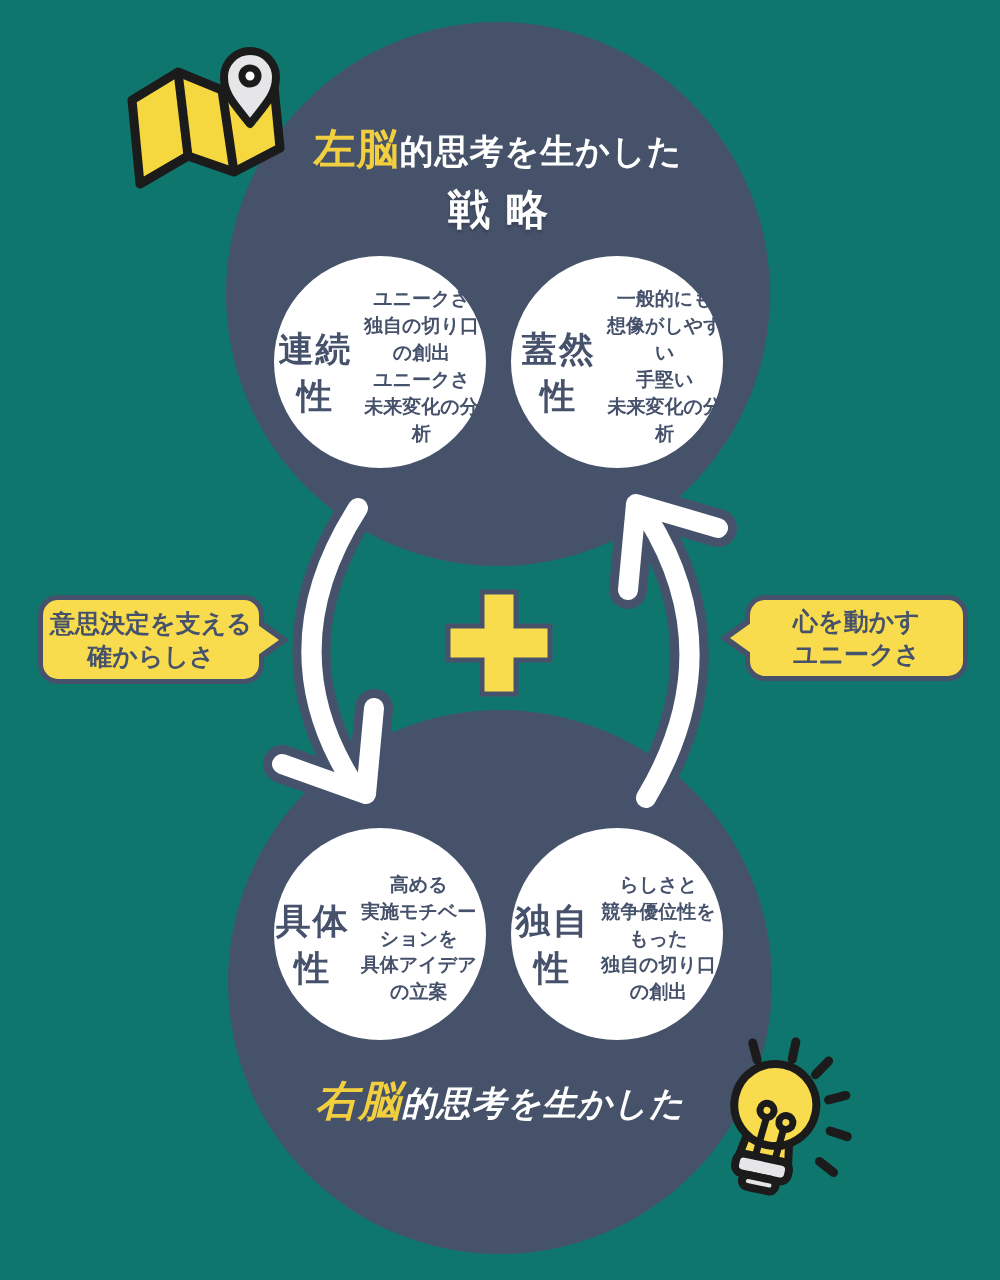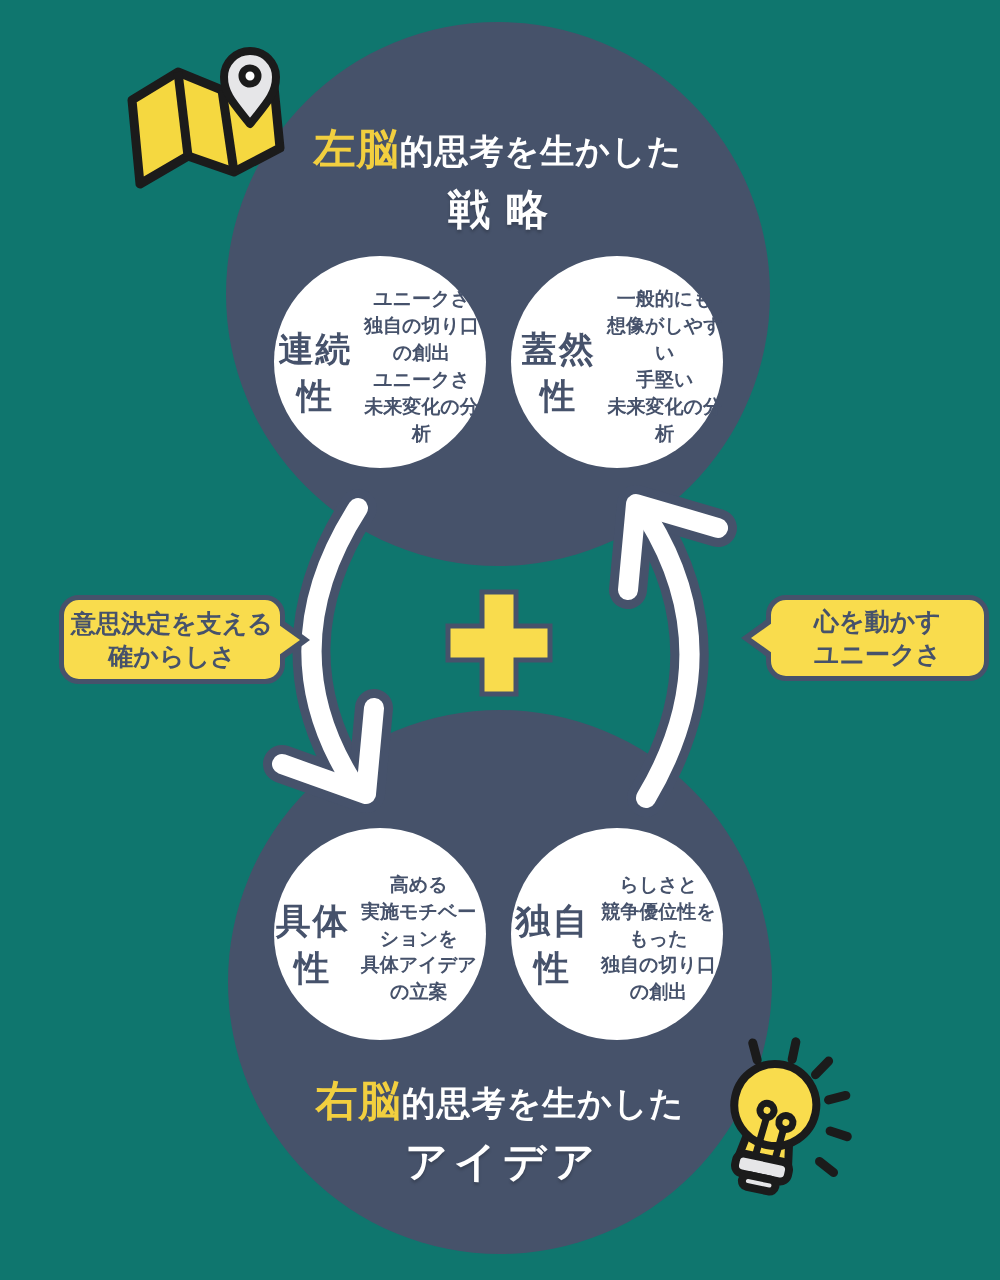--- a/index.html
+++ b/index.html
@@ -6,21 +6,21 @@
   .canvas{
     position:relative;width:1000px;height:1280px;background:#0f766e;overflow:hidden;
     font-family:"Liberation Sans","DejaVu Sans",sans-serif;
   }
   .big-circle{position:absolute;border-radius:50%;background:#46526A;}
   #strategy-circle{left:226px;top:22px;width:544px;height:544px;}
   #idea-circle{left:228px;top:710px;width:544px;height:544px;}
 
   .section-title{position:absolute;width:544px;text-align:center;color:#ffffff;font-weight:bold;z-index:3;}
   #strategy-title{left:226px;top:124px;}
-  #idea-title{left:228px;top:1076px;}
+  #idea-title{left:228px;top:1076px;font-style:italic;}
   .title-line1{font-size:34px;line-height:1.2;letter-spacing:1px;}
   .title-hl{color:#F2CF3F;font-size:42px;}
   .title-main{font-size:42px;margin-top:8px;letter-spacing:16px;padding-left:16px;
               text-shadow:0 3px 3px rgba(0,0,0,0.18);}
   #idea-title .title-main{letter-spacing:6px;padding-left:6px;}
 
   .inner-circle{
     position:absolute;width:212px;height:212px;border-radius:50%;background:#ffffff;
     display:flex;flex-direction:row;align-items:center;text-align:center;
     color:#46526B;z-index:4;
@@ -31,21 +31,21 @@
   #circle-uniqueness{left:511px;top:828px;}
   .inner-heading{font-size:35px;font-weight:bold;margin-top:22px;letter-spacing:2px;}
   .inner-body{font-size:19px;font-weight:bold;line-height:1.42;margin-top:10px;}
   .inner-body span{display:block;}
 
   #cycle-svg{position:absolute;left:0;top:0;z-index:5;pointer-events:none;}
 
   .bubble{
     position:absolute;background:#F9DC4D;border:5px solid #46526B;border-radius:20px;
     box-sizing:border-box;display:flex;flex-direction:column;justify-content:center;align-items:center;
-    color:#46526B;font-weight:bold;font-size:25px;line-height:1.32;text-align:center;z-index:6;margin-left:21px;
+    color:#46526B;font-weight:bold;font-size:25px;line-height:1.32;text-align:center;z-index:6;
   }
   #bubble-left{left:38px;top:595px;width:226px;height:89px;}
   #bubble-right{left:745px;top:595px;width:223px;height:86px;}
   .bubble-line{display:block;}
   .ptr{position:absolute;width:0;height:0;border-style:solid;}
   .ptr-right-outer{right:-30px;top:50%;margin-top:-22px;border-width:22px 0 22px 30px;
     border-color:transparent transparent transparent #46526B;}
   .ptr-right-inner{right:-20px;top:50%;margin-top:-15px;border-width:15px 0 15px 21px;
     border-color:transparent transparent transparent #F9DC4D;z-index:1;}
   .ptr-left-outer{left:-30px;top:50%;margin-top:-22px;border-width:22px 30px 22px 0;
@@ -69,21 +69,20 @@
     <div class="title-line1">
       <span class="title-hl">左脳</span><span>的思考を生かした</span>
     </div>
     <div class="title-main">戦略</div>
   </div>
 
   <div class="section-title" id="idea-title">
     <div class="title-line1">
       <span class="title-hl">右脳</span><span>的思考を生かした</span>
     </div>
-    <div class="title-main">アイデア</div>
   </div>
 
   <div class="inner-circle" id="circle-continuity">
     <div class="inner-heading">連続性</div>
     <div class="inner-body">
       <span>ユニークさ</span>
       <span>独自の切り口の創出</span>
       <span>ユニークさ</span>
       <span>未来変化の分析</span>
     </div>

